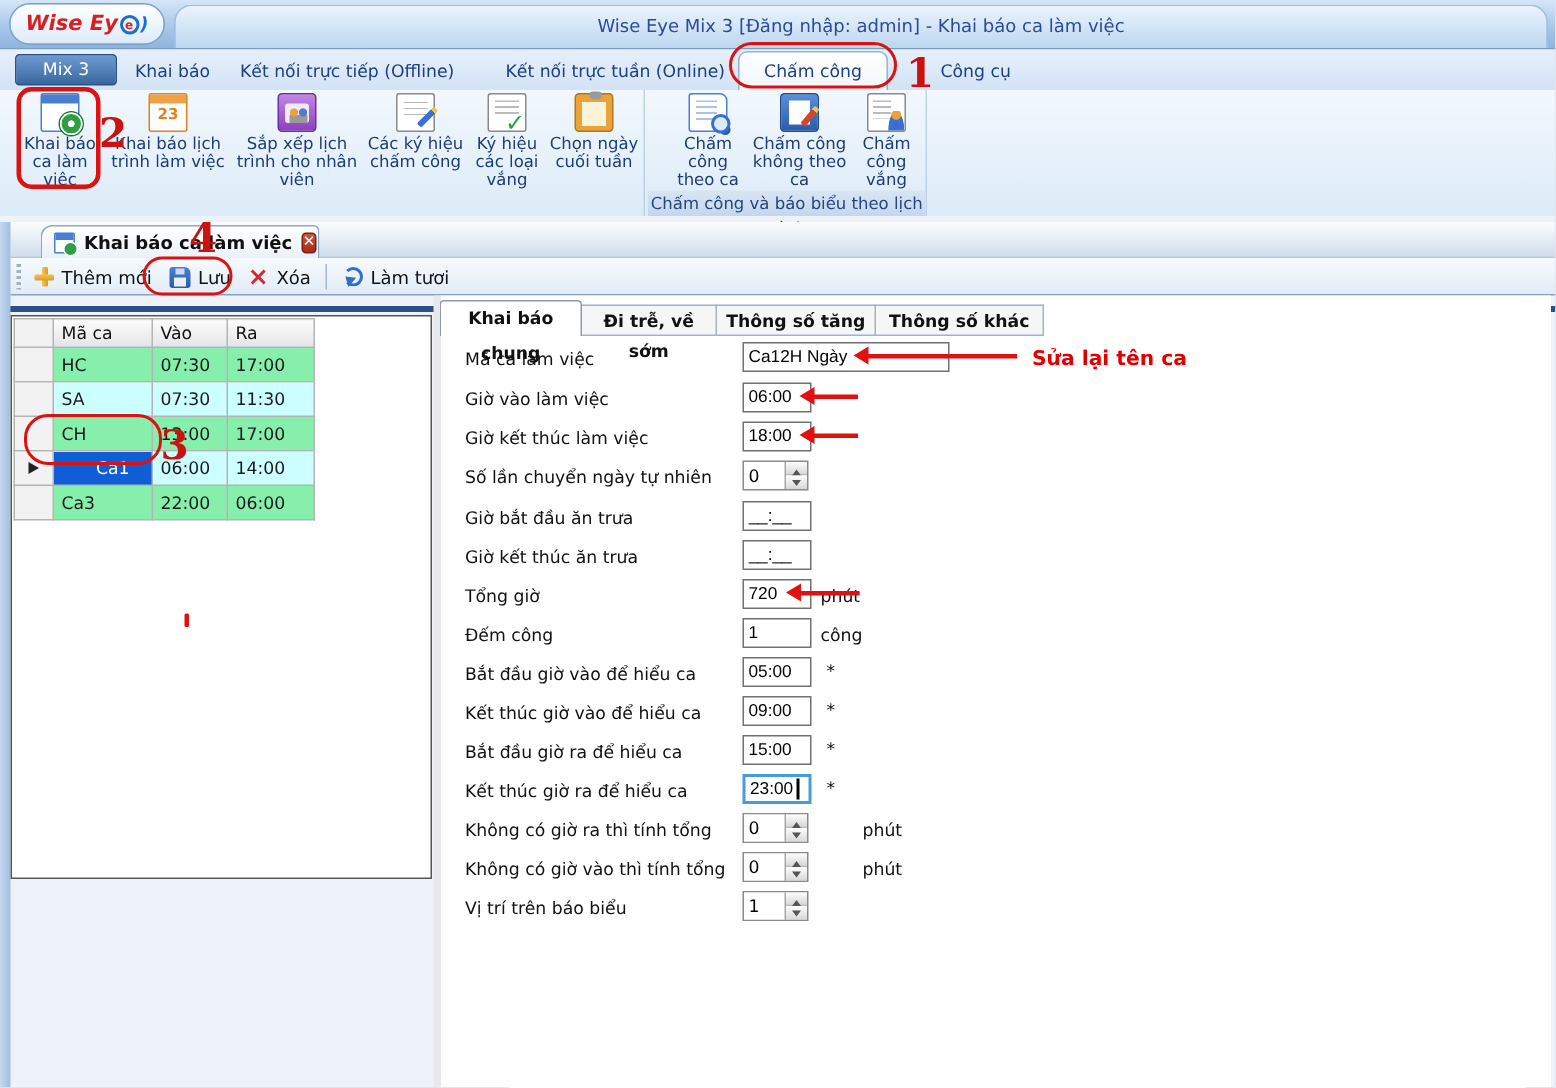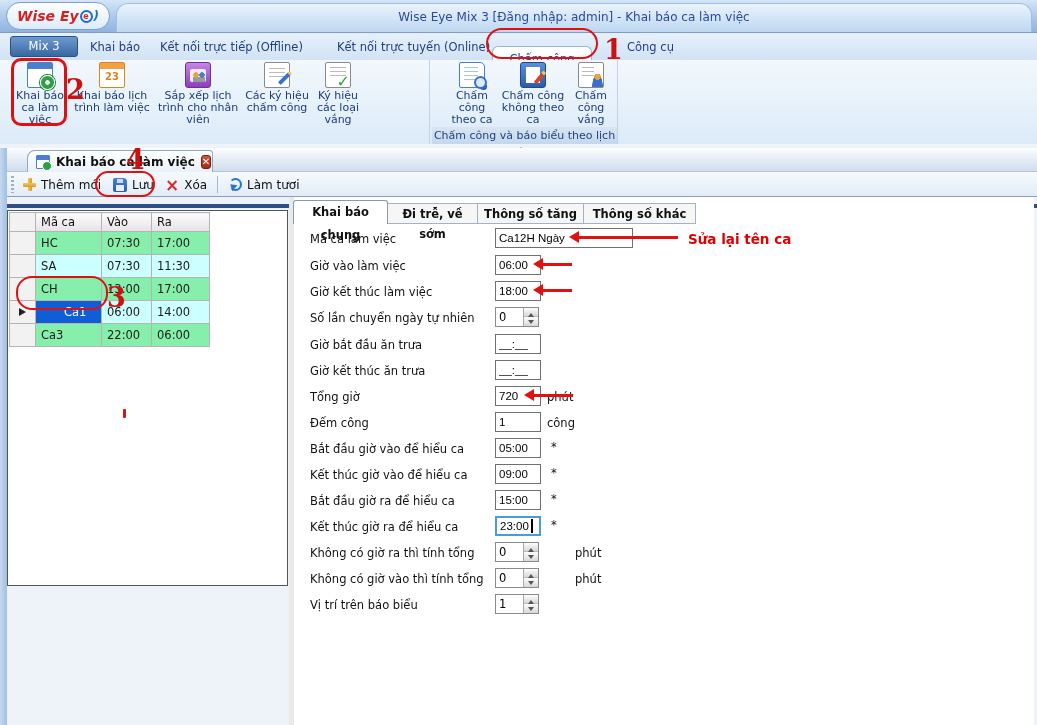--- a/index.html
+++ b/index.html
@@ -22,21 +22,21 @@
     background:linear-gradient(#eaf4fd,#bdd7f0); border:1px solid #9fbfe2; border-bottom:none;
     border-radius:12px 12px 0 0; text-align:center; line-height:27px; color:#2b4a9b; font-size:12px; }
 
   
   .menubar { position:absolute; left:0; top:33px; width:100%; height:27px;
     background:linear-gradient(#e6f0fb,#d2e3f5); }
   .menu-mix { position:absolute; left:10px; top:3px; width:68px; height:21px; border-radius:3px;
     background:linear-gradient(#6d9bd1,#39679f); border:1px solid #2a5188; color:#fff;
     text-align:center; line-height:19px; font-size:11.5px; }
   .menu-item { position:absolute; top:7px; color:#1e3f7f; font-size:11.5px; white-space:nowrap; }
-  .menu-active { position:absolute; left:492px; top:13px; width:100px; height:26px;
+  .menu-active { position:absolute; left:492px; top:1px; width:100px; height:26px;
     background:linear-gradient(#ffffff,#f0f6fc); border:1px solid #9ab4d4; border-bottom:none;
     border-radius:6px 6px 0 0; color:#1e3f7f; text-align:center; line-height:25px; font-size:11.5px; }
 
   
   .ribbon { position:absolute; left:0; top:60px; width:100%; height:84px;
     background:linear-gradient(#f2f8fd,#dcebf8); }
   .rgroup { position:absolute; top:0; height:84px; border-right:1px solid #bed2e8; }
   .gcaption { position:absolute; bottom:0; left:0; right:0; height:17px;
     background:linear-gradient(#d8e5f3,#c4d7ec); color:#24457e; font-size:11px;
     text-align:center; line-height:17px; }
@@ -201,21 +201,21 @@
         <span class="logo-eye">e</span>
         <span class="logo-swoosh">)</span>
     </div>
     <div class="title-strip">Wise Eye Mix 3 [Đăng nhập: admin] - Khai báo ca làm việc</div>
   </div>
 
   <div class="menubar">
     <div class="menu-mix">Mix 3</div>
     <span class="menu-item" style="left:90px">Khai báo</span>
     <span class="menu-item" style="left:160px">Kết nối trực tiếp (Offline)</span>
-    <span class="menu-item" style="left:337px">Kết nối trực tuyến (Online)</span>
+    <span class="menu-item" style="left:337px">Kết nối trực tuần (Online)</span>
     <div class="menu-active">Chấm công</div>
     <span class="menu-item" style="left:627px">Công cụ</span>
   </div>
 
   <div class="ribbon">
     <div class="rgroup" style="left:2px;width:428px;">
       <div class="rbtn" style="left:9px;width:58px;">
         <span class="ricon ic-calclock"></span>
         <span class="rlabel">Khai báo ca làm việc</span>
       </div>
@@ -227,20 +227,24 @@
         <span class="ricon ic-people"></span>
         <span class="rlabel">Sắp xếp lịch trình cho nhân viên</span>
       </div>
       <div class="rbtn" style="left:243px;width:64px;">
         <span class="ricon ic-docpen"></span>
         <span class="rlabel">Các ký hiệu chấm công</span>
       </div>
       <div class="rbtn" style="left:306px;width:60px;">
         <span class="ricon ic-doccheck"></span>
         <span class="rlabel">Ký hiệu các loại vắng</span>
+      </div>
+      <div class="rbtn" style="left:362px;width:64px;">
+        <span class="ricon ic-clipboard"></span>
+        <span class="rlabel">Chọn ngày cuối tuần</span>
       </div>
     </div>
     <div class="rgroup" style="left:432px;width:186px;">
       <div class="rbtn" style="left:68px;width:66px;">
         <span class="ricon ic-reportedit"></span>
         <span class="rlabel">Chấm công không theo ca</span>
       </div>
       <div class="rbtn" style="left:14px;width:52px;">
         <span class="ricon ic-booksearch"></span>
         <span class="rlabel">Chấm công theo ca</span>

